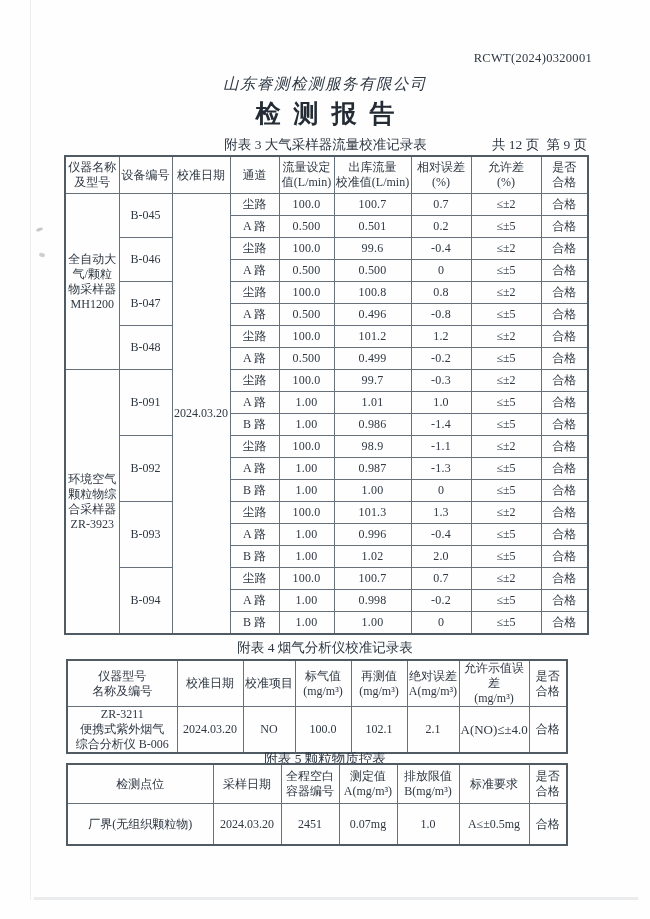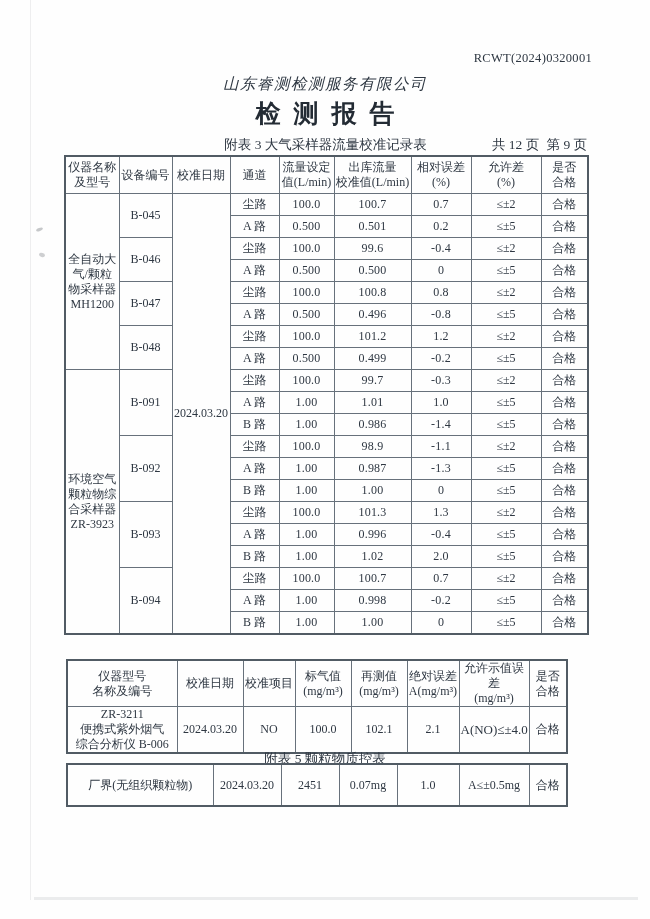--- a/index.html
+++ b/index.html
@@ -272,20 +272,21 @@
       <td>B 路</td>
       <td class="num">1.00</td>
       <td class="num">1.00</td>
       <td class="num">0</td>
       <td>≤±5</td>
       <td>合格</td>
     </tr>
   </tbody>
     </table>
 
+  <div class="cap cap4">附表 4  烟气分析仪校准记录表</div>
 
   <table class="t4">
     <colgroup>
       <col style="width:110px">
         <col style="width:66px">
         <col style="width:52px">
         <col style="width:56px">
       <col style="width:56px">
         <col style="width:52px">
         <col style="width:70px">
@@ -329,20 +330,33 @@
     <colgroup>
       <col style="width:146px">
         <col style="width:68px">
         <col style="width:58px">
         <col style="width:58px">
       <col style="width:62px">
         <col style="width:70px">
         <col style="width:38px">
     </colgroup>
     <tbody>
+        <tr>
+      <th>检测点位</th>
+      <th>采样日期</th>
+      <th>全程空白
+容器编号</th>
+      <th>测定值
+A(mg/m³)</th>
+      <th>排放限值
+B(mg/m³)</th>
+      <th>标准要求</th>
+      <th>是否
+合格</th>
+    </tr>
     <tr>
       <td>厂界(无组织颗粒物)</td>
       <td>2024.03.20</td>
       <td>2451</td>
       <td>0.07mg</td>
       <td>1.0</td>
       <td>A≤±0.5mg</td>
       <td>合格</td>
     </tr>
   </tbody>

